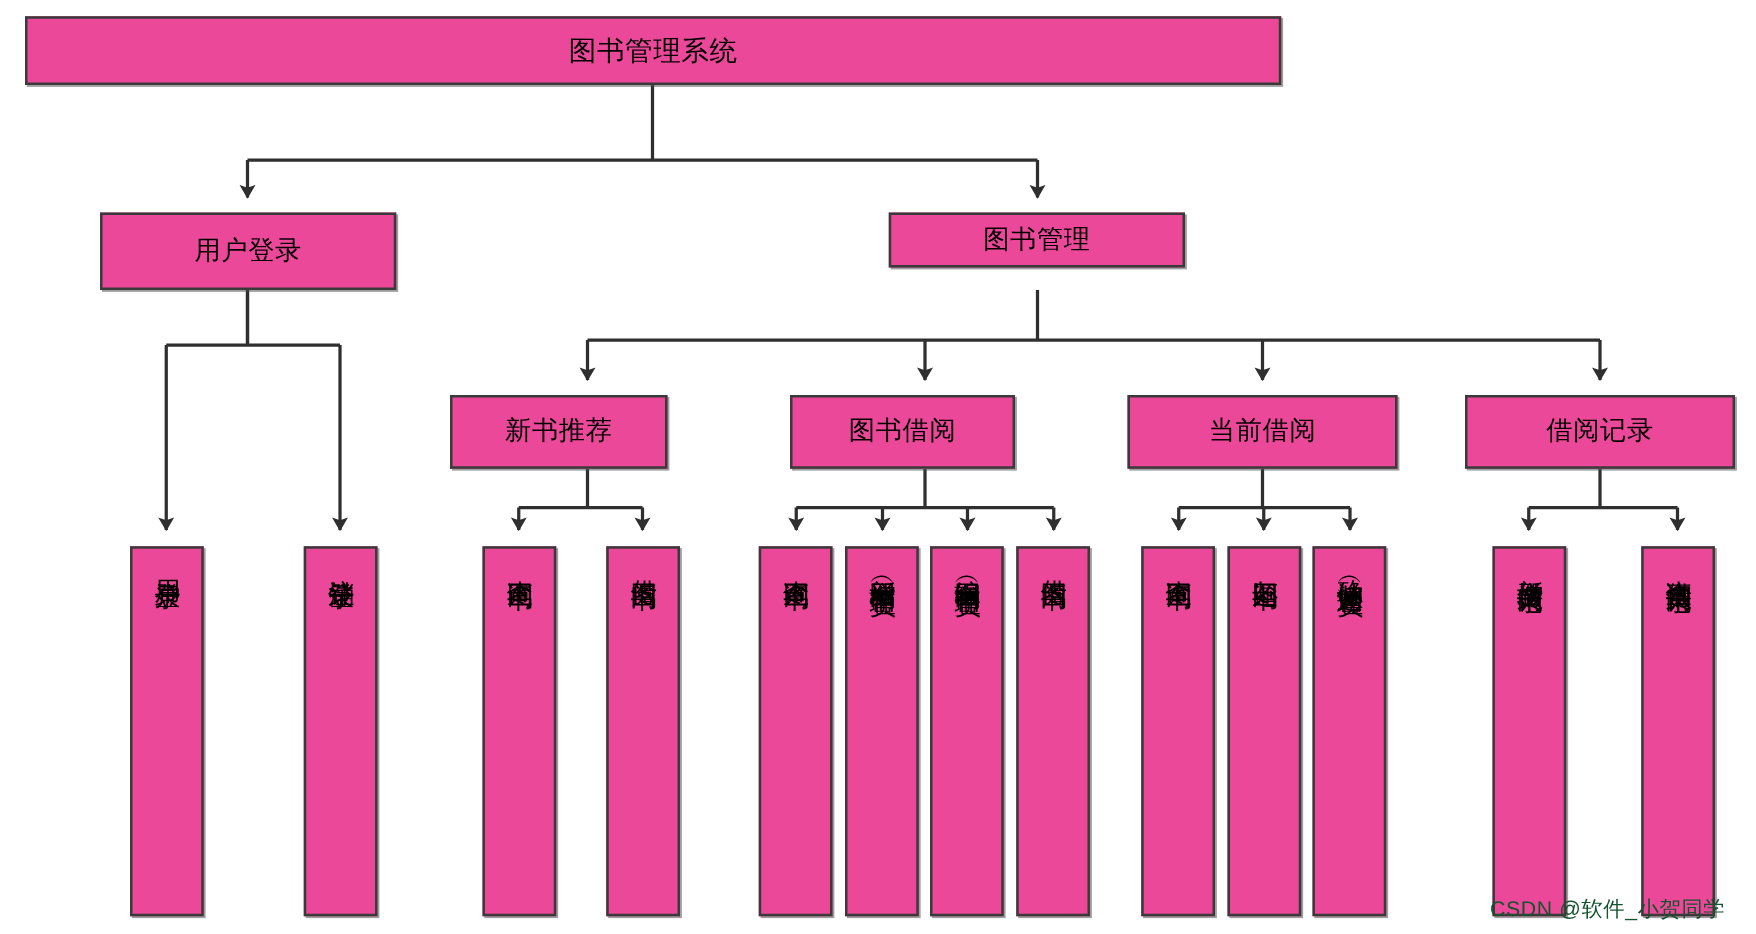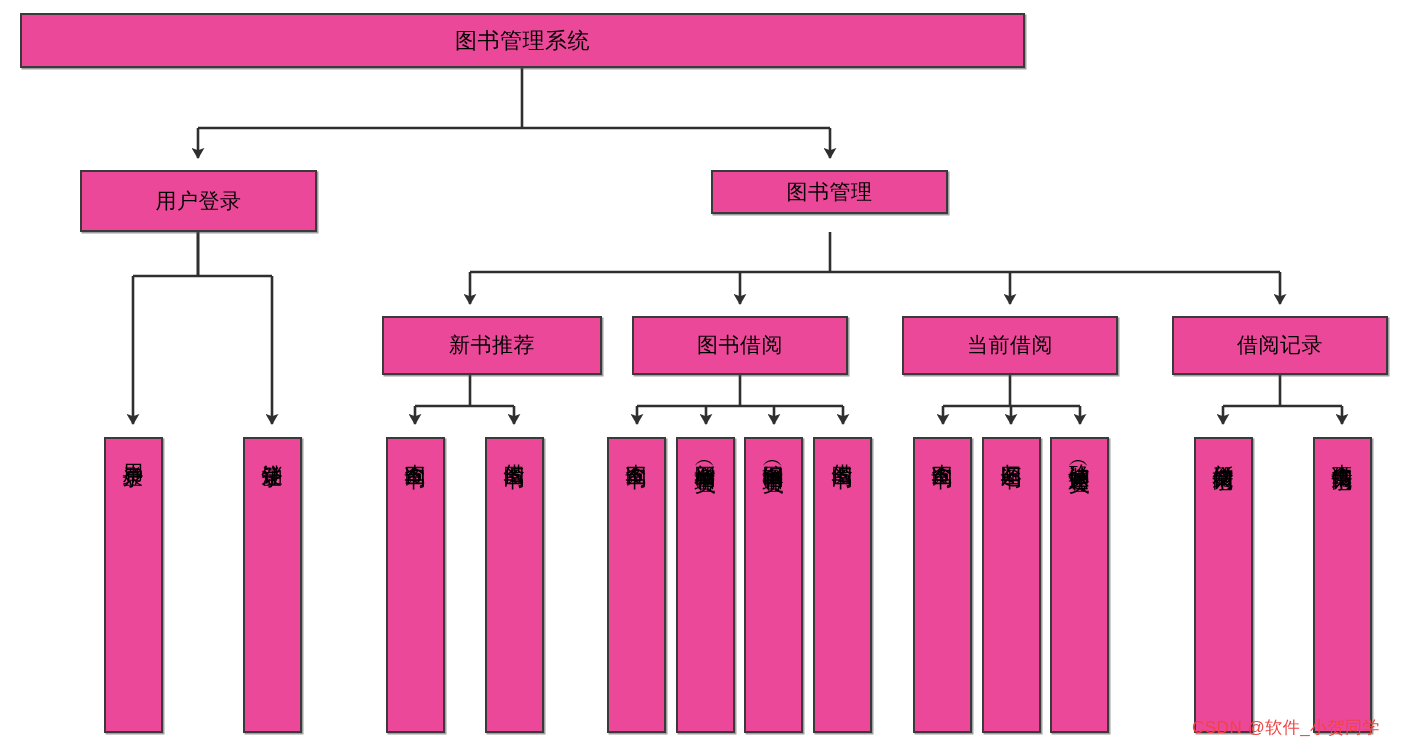--- a/index.html
+++ b/index.html
@@ -59,21 +59,21 @@
   .node.vert .label {
     writing-mode: vertical-rl;
     text-orientation: upright;
     font-size: 21px;
     letter-spacing: 1.5px;
     line-height: 1;
   }
   .watermark {
     position: absolute;
     font-size: 17px;
-    color: #ef4444;
+    color: #14532d;
     white-space: nowrap;
     letter-spacing: 0.5px;
     user-select: none;
   }
 </style>
 </head>
 <body>
 
 <div id="canvas">
 
@@ -133,24 +133,24 @@
     <span class="label">图书管理系统</span>
   </div>
 
   <div class="node horiz" style="left:80px; top:170px; width:237px; height:62px;">
     <span class="label">用户登录</span>
   </div>
   <div class="node horiz" style="left:711px; top:170px; width:237px; height:44px;">
     <span class="label">图书管理</span>
   </div>
 
-  <div class="node horiz" style="left:382px; top:316px; width:220px; height:59px;">
+  <div class="node horiz" style="left:360px; top:316px; width:174px; height:59px;">
     <span class="label">新书推荐</span>
   </div>
-  <div class="node horiz" style="left:632px; top:316px; width:216px; height:59px;">
+  <div class="node horiz" style="left:632px; top:316px; width:180px; height:59px;">
     <span class="label">图书借阅</span>
   </div>
   <div class="node horiz" style="left:1172px; top:316px; width:216px; height:59px;">
     <span class="label">借阅记录</span>
   </div>
   <div class="node horiz" style="left:902px; top:316px; width:216px; height:59px;">
     <span class="label">当前借阅</span>
   </div>
 
   <div class="node vert" style="left:104px; top:437px; width:59px; height:296px;">

